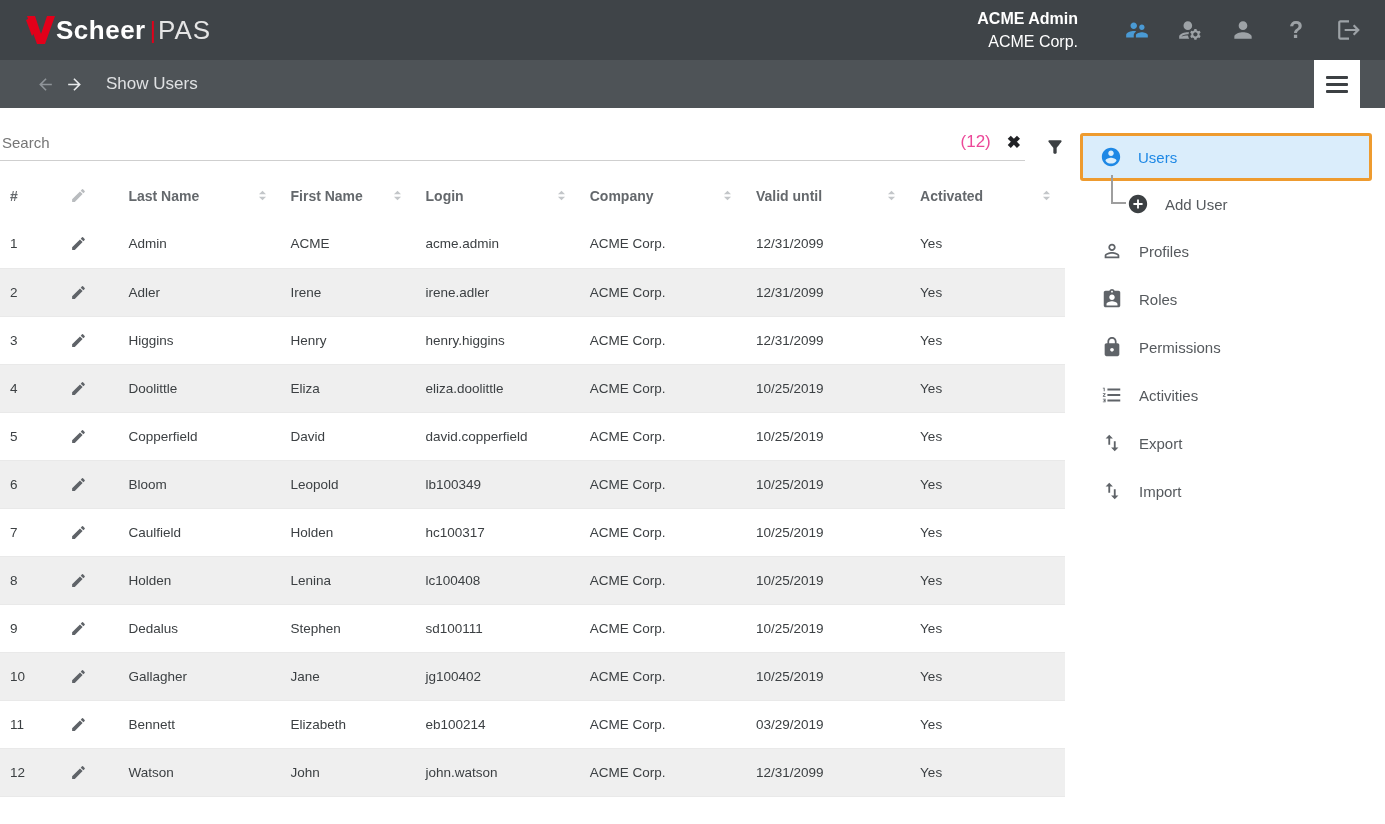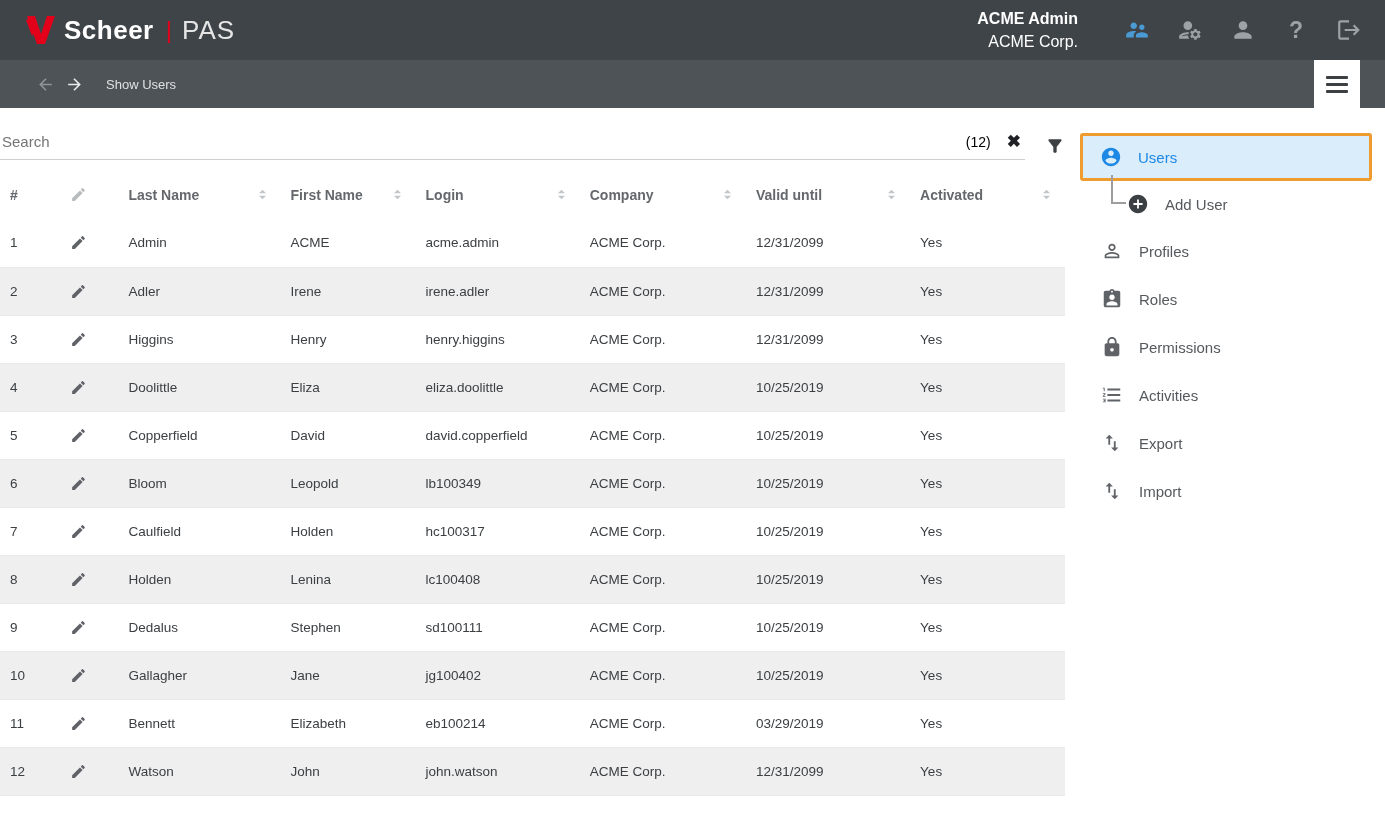--- a/index.html
+++ b/index.html
@@ -9,21 +9,21 @@
     font-family:"Liberation Sans", sans-serif;
     background:#ffffff; color:#3c4043;
   }
 
   
   .topbar {
     height:60px; background:#3f4448;
     display:flex; align-items:center;
     padding:0 22px 0 26px;
   }
-  .brand { display:flex; align-items:center; gap:8px; }
+  .brand { display:flex; align-items:center; }
   .logo-mark { width:30px; height:32px; display:block; }
   .brand-name { color:#ffffff; font-size:26px; font-weight:bold; letter-spacing:.5px; }
   .brand-sep { color:#e2001a; font-size:24px; margin:0 2px 0 4px; }
   .brand-product { color:#e5e5e5; font-size:26px; letter-spacing:1px; }
   .topbar-right { margin-left:auto; display:flex; align-items:center; gap:25px; }
   .account { text-align:right; color:#ffffff; font-size:16px; line-height:1.45; margin-right:20px; }
   .account-name { font-weight:bold; }
   .hicon { display:flex; align-items:center; justify-content:center; width:28px; height:28px; cursor:pointer; }
   .hicon svg { width:26px; height:26px; fill:#9da2a6; }
   .hicon.blue svg { fill:#4a9ad4; }
@@ -32,21 +32,21 @@
   
   .toolbar {
     height:48px; background:#4e5357;
     display:flex; align-items:center;
     padding-left:36px; position:relative;
   }
   .nav-arrow { display:flex; align-items:center; cursor:pointer; margin-right:10px; }
   .nav-arrow svg { width:19px; height:19px; }
   .nav-arrow.back svg { fill:#8f9499; }
   .nav-arrow.fwd svg { fill:#e8eaec; }
-  .toolbar-title { color:#dfe1e3; font-size:13px; margin-left:12px; }
+  .toolbar-title { color:#dfe1e3; font-size:17px; margin-left:12px; }
   .menu-box {
     position:absolute; right:25px; top:0; width:46px; height:48px;
     background:#ffffff; display:flex; flex-direction:column;
     align-items:center; justify-content:center; gap:4px; cursor:pointer;
   }
   .menu-box .bar { width:22px; height:3px; background:#3c4043; border-radius:1px; }
 
   
   .content { display:flex; height:716px; }
   .main { width:1065px; }
@@ -56,21 +56,21 @@
   .search-row { margin-top:24px; display:flex; align-items:flex-end; }
   .search-field {
     flex:1; display:flex; align-items:center;
     border-bottom:1px solid #cfcfcf; padding-bottom:8px;
   }
   .search-field input {
     flex:1; border:none; outline:none; font-size:15px; color:#333;
     font-family:"Liberation Sans", sans-serif; background:transparent;
   }
   .search-field input::placeholder { color:#757575; }
-  .count { color:#000000; font-size:14px; margin-right:16px; white-space:nowrap; }
+  .count { color:#ec4899; font-size:17px; margin-right:16px; white-space:nowrap; }
   .clear { color:#202124; font-size:17px; font-weight:bold; cursor:pointer; margin-right:4px; line-height:1; }
   .filter { margin-left:20px; padding-bottom:4px; cursor:pointer; display:flex; }
   .filter svg { width:20px; height:20px; fill:#3c4043; }
 
   
   table { width:100%; border-collapse:collapse; margin-top:10px; table-layout:fixed; }
   col.c-num { width:58px; } col.c-edit { width:56px; }
   col.c-last { width:156px; } col.c-first { width:130px; }
   col.c-login { width:158px; } col.c-comp { width:160px; }
   col.c-valid { width:158px; } col.c-act { width:149px; }

